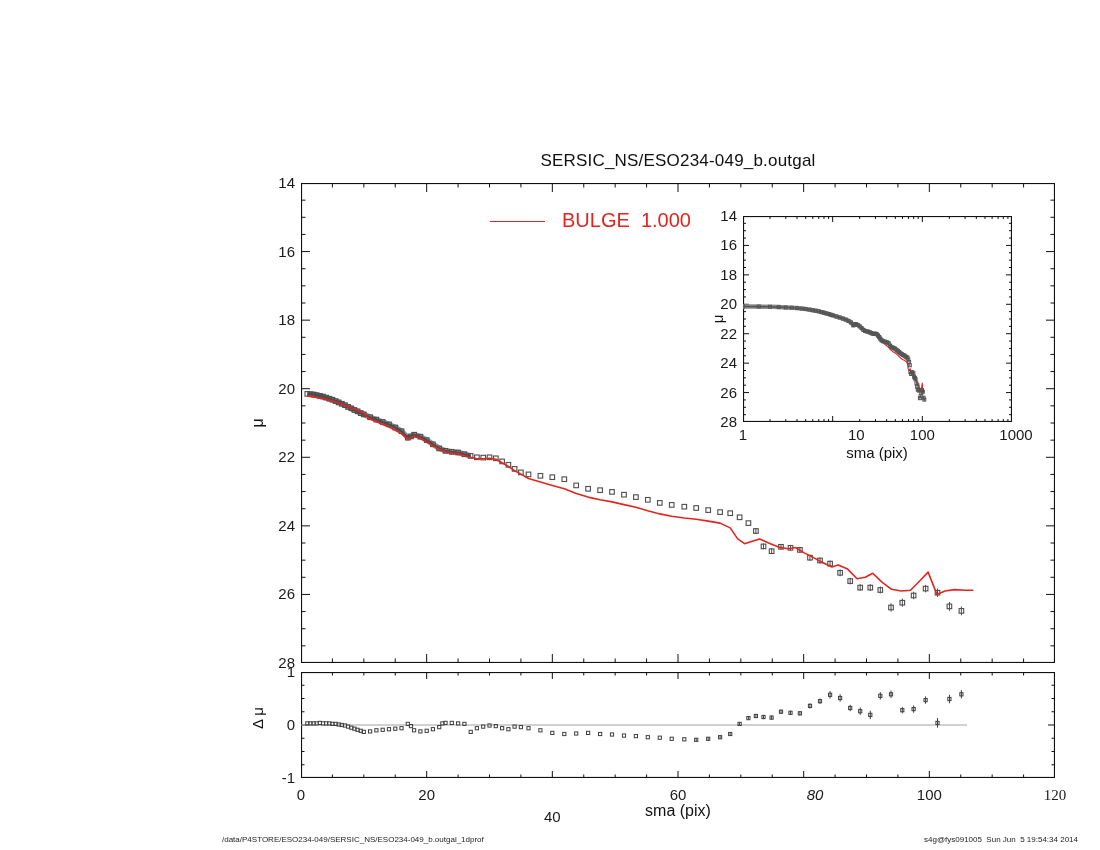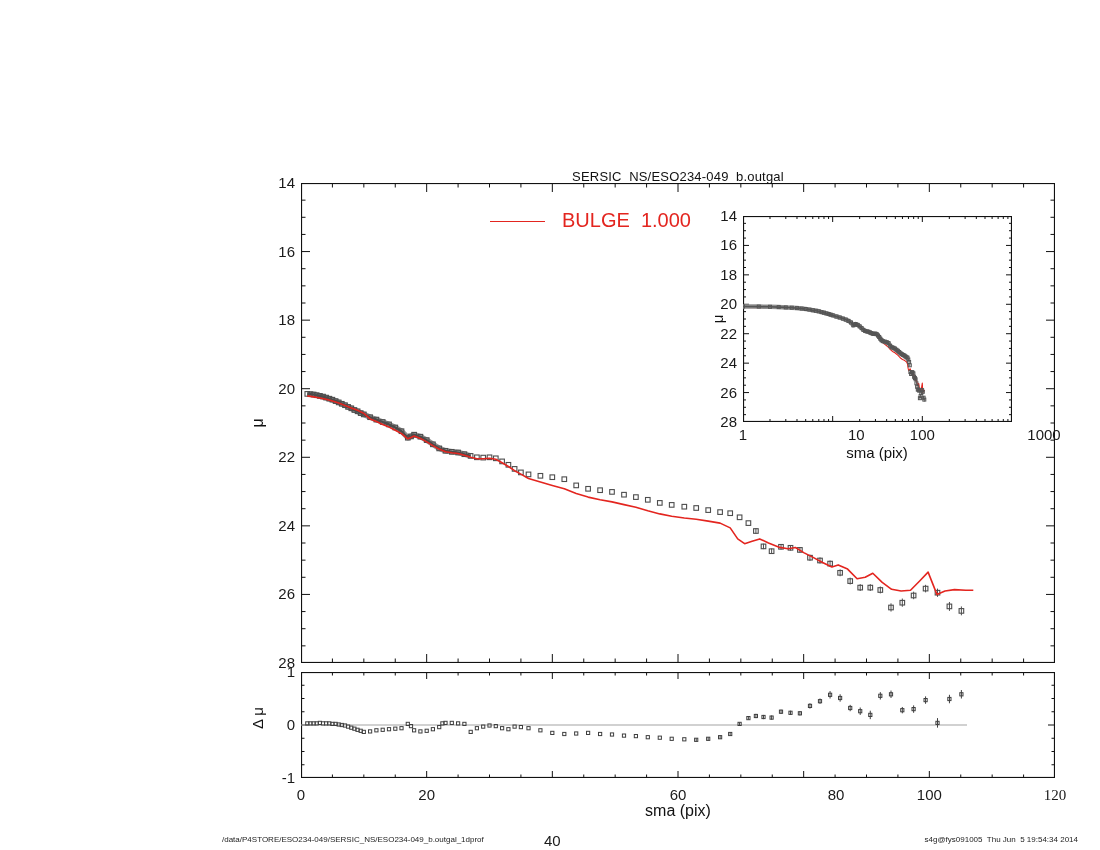--- a/index.html
+++ b/index.html
@@ -3,21 +3,21 @@
 <meta charset="utf-8">
 <style>
   html,body{margin:0;padding:0;background:#fff;}
   body{width:1100px;height:850px;position:relative;font-family:"Liberation Sans",sans-serif;color:#111;overflow:hidden;}
   .abs{position:absolute;}
   .panel{position:absolute;}
   svg{display:block;}
   .ticklabel{position:absolute;font-size:15px;line-height:18px;color:#1a1a1a;}
   .r{text-align:right;} .c{text-align:center;}
   .rot{transform:rotate(-90deg);transform-origin:center center;}
-  #title{left:378px;top:169px;width:600px;text-align:center;font-size:13px;letter-spacing:.2px;}
+  #title{left:378px;top:151px;width:600px;text-align:center;font-size:17px;letter-spacing:.2px;}
   #legendLine{left:490px;top:221px;width:55px;height:1px;}
   #legendText{left:562px;top:209px;font-size:20px;white-space:pre;}
   #mainPlot{left:301px;top:183px;width:754px;height:480px;}
   #insetPlot{left:743px;top:216px;width:269px;height:206px;}
   #residPlot{left:301px;top:672px;width:754px;height:106px;}
   #mainYlab{left:246px;top:414px;width:24px;height:18px;font-size:16px;text-align:center;}
   #insetYlab{left:706px;top:310px;width:24px;height:18px;font-size:15px;text-align:center;}
   #residYlab{left:236px;top:709px;width:44px;height:18px;font-size:15px;text-align:center;white-space:pre;}
   #insetXlab{left:777px;top:444px;width:200px;text-align:center;font-size:15px;}
   #residXlab{left:528px;top:802px;width:300px;text-align:center;font-size:16px;}
@@ -678,44 +678,44 @@
     </svg>
   </div>
 
 <div id="mainYlab" class="abs rot">μ</div>
 <div id="insetYlab" class="abs rot">μ</div>
 <div id="residYlab" class="abs rot">Δ μ</div>
 <div id="insetXlab" class="abs">sma (pix)</div>
 <div id="residXlab" class="abs">sma (pix)</div>
 
 <div id="footerLeft" class="footer">/data/P4STORE/ESO234-049/SERSIC_NS/ESO234-049_b.outgal_1dprof</div>
-<div id="footerRight" class="footer">s4g@fys091005  Thu Jun  5 19:54:34 2014</div>
+<div id="footerRight" class="footer">s4g@fys091005  Sun Jun  5 19:54:34 2014</div>
 
 <div class="ticklabel r" style="left: 231px; width: 64px; top: 174px;">14</div>
 <div class="ticklabel r" style="left: 231px; width: 64px; top: 242.571px;">16</div>
 <div class="ticklabel r" style="left: 231px; width: 64px; top: 311.143px;">18</div>
 <div class="ticklabel r" style="left: 231px; width: 64px; top: 379.714px;">20</div>
 <div class="ticklabel r" style="left: 231px; width: 64px; top: 448.286px;">22</div>
 <div class="ticklabel r" style="left: 231px; width: 64px; top: 516.857px;">24</div>
 <div class="ticklabel r" style="left: 231px; width: 64px; top: 585.429px;">26</div>
 <div class="ticklabel r" style="left: 231px; width: 64px; top: 654px;">28</div>
 <div class="ticklabel r" style="left: 673px; width: 64px; top: 207px;">14</div>
 <div class="ticklabel r" style="left: 673px; width: 64px; top: 236.429px;">16</div>
 <div class="ticklabel r" style="left: 673px; width: 64px; top: 265.857px;">18</div>
 <div class="ticklabel r" style="left: 673px; width: 64px; top: 295.286px;">20</div>
 <div class="ticklabel r" style="left: 673px; width: 64px; top: 324.714px;">22</div>
 <div class="ticklabel r" style="left: 673px; width: 64px; top: 354.143px;">24</div>
 <div class="ticklabel r" style="left: 673px; width: 64px; top: 383.571px;">26</div>
 <div class="ticklabel r" style="left: 673px; width: 64px; top: 413px;">28</div>
 <div class="ticklabel c" style="left: 711px; width: 64px; top: 426px;">1</div>
 <div class="ticklabel c" style="left: 800.667px; width: 64px; top: 426px; text-align: right;">10</div>
 <div class="ticklabel c" style="left: 890.333px; width: 64px; top: 426px;">100</div>
-<div class="ticklabel c" style="left: 1012px; width: 64px; top: 426px;">1000</div>
+<div class="ticklabel c" style="left: 984px; width: 64px; top: 426px;">1000</div>
 <div class="ticklabel r" style="left: 231px; width: 64px; top: 663px;">1</div>
 <div class="ticklabel r" style="left: 231px; width: 64px; top: 716px;">0</div>
 <div class="ticklabel r" style="left: 231px; width: 64px; top: 769px;">-1</div>
 <div class="ticklabel c" style="left: 269px; width: 64px; top: 786px;">0</div>
 <div class="ticklabel c" style="left: 394.667px; width: 64px; top: 786px;">20</div>
-<div class="ticklabel c" style="left: 520.333px; width: 64px; top: 832px;">40</div>
+<div class="ticklabel c" style="left: 520.333px; width: 64px; top: 808px;">40</div>
 <div class="ticklabel c" style="left: 646px; width: 64px; top: 786px; text-align: center;">60</div>
-<div class="ticklabel c" style="left: 804px; width: 64px; top: 786px;">80</div>
+<div class="ticklabel c" style="left: 783px; width: 64px; top: 786px; font-style: italic;">80</div>
 <div class="ticklabel c" style="left: 897.333px; width: 64px; top: 786px;">100</div>
 <div class="ticklabel c" style="left: 1023px; width: 64px; top: 786px; font-family: Liberation Serif, serif;">120</div>
 
 </body></html>

